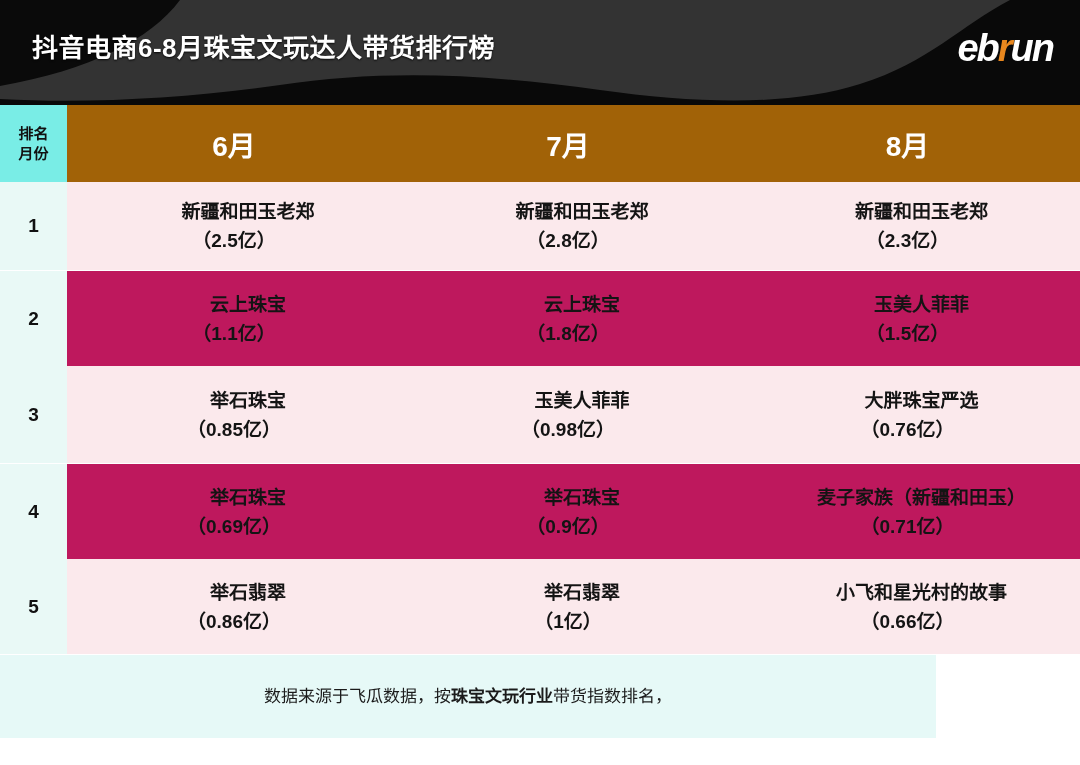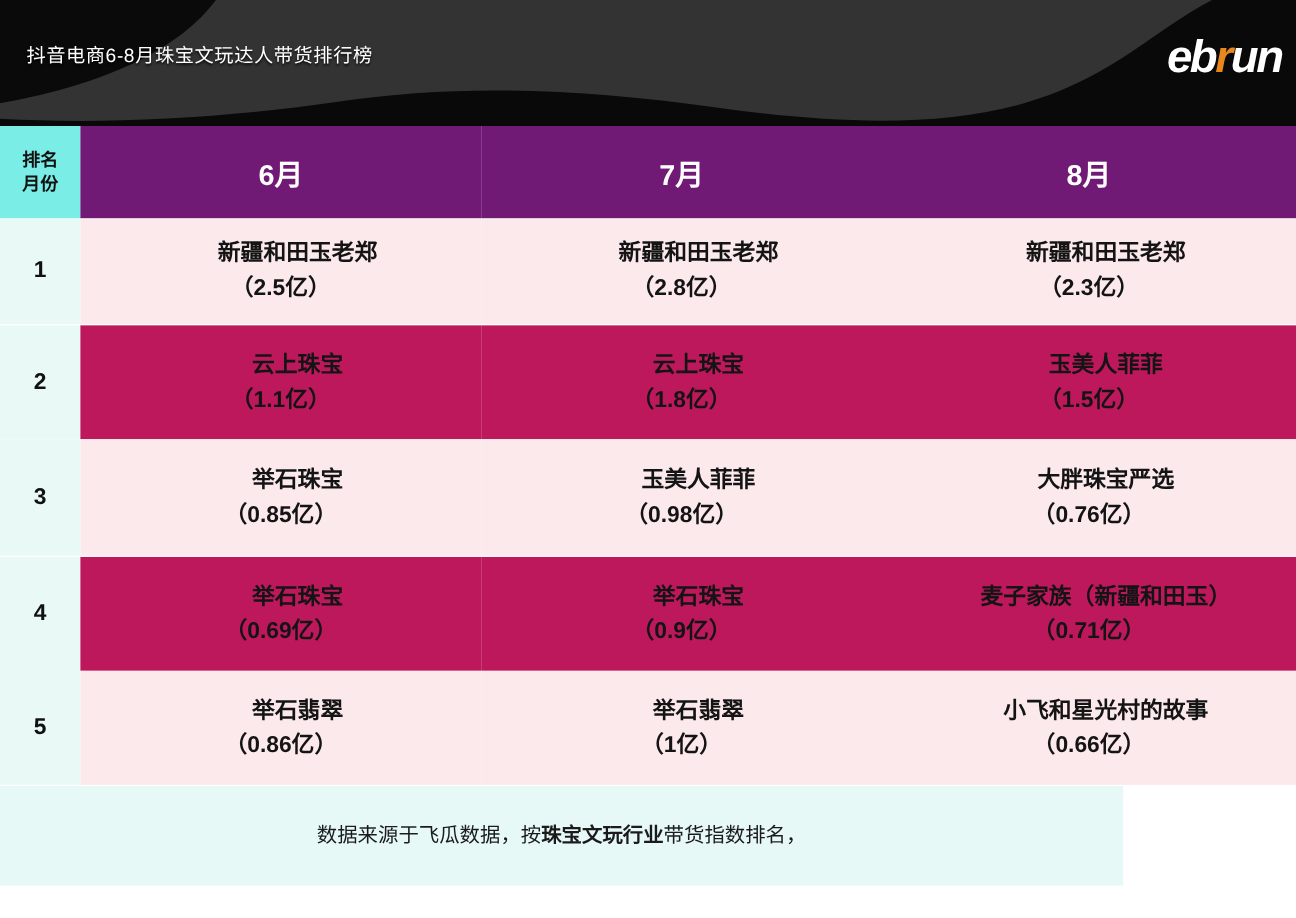--- a/index.html
+++ b/index.html
@@ -26,34 +26,34 @@
   }
   .banner-wave {
     position: absolute;
     inset: 0;
     width: 1080px;
     height: 105px;
     display: block;
   }
   .banner-title {
     position: absolute;
-    left: 22px;
+    left: 32px;
     top: 31px;
     z-index: 3;
     color: #ffffff;
-    font-size: 16px;
-    font-weight: normal;
+    font-size: 26px;
+    font-weight: bold;
     letter-spacing: 0.5px;
     line-height: 34px;
     white-space: nowrap;
     text-shadow: 0 1px 2px rgba(0,0,0,.85);
   }
   .banner-logo {
     position: absolute;
-    right: 12px;
+    right: 27px;
     top: 28px;
     z-index: 3;
     display: flex;
     align-items: baseline;
     white-space: nowrap;
   }
   .logo-e, .logo-r, .logo-un {
     font-size: 38px;
     font-weight: bold;
     font-style: italic;
@@ -96,23 +96,23 @@
     height: 77px;
     background: #79EDE6;
     color: #111111;
     font-size: 15px;
     font-weight: bold;
     line-height: 20px;
   }
   .hdr-rank .line { display: block; }
   .hdr-month {
     height: 77px;
-    background: #701a75;
+    background: #a16207;
     color: #ffffff;
-    font-size: 24px;
+    font-size: 28px;
     font-weight: bold;
     border-left: 2px solid #ffffff;
   }
 
   
   .rank-cell {
     background: #E9F9F6;
     color: #111111;
     font-size: 19px;
     font-weight: bold;

